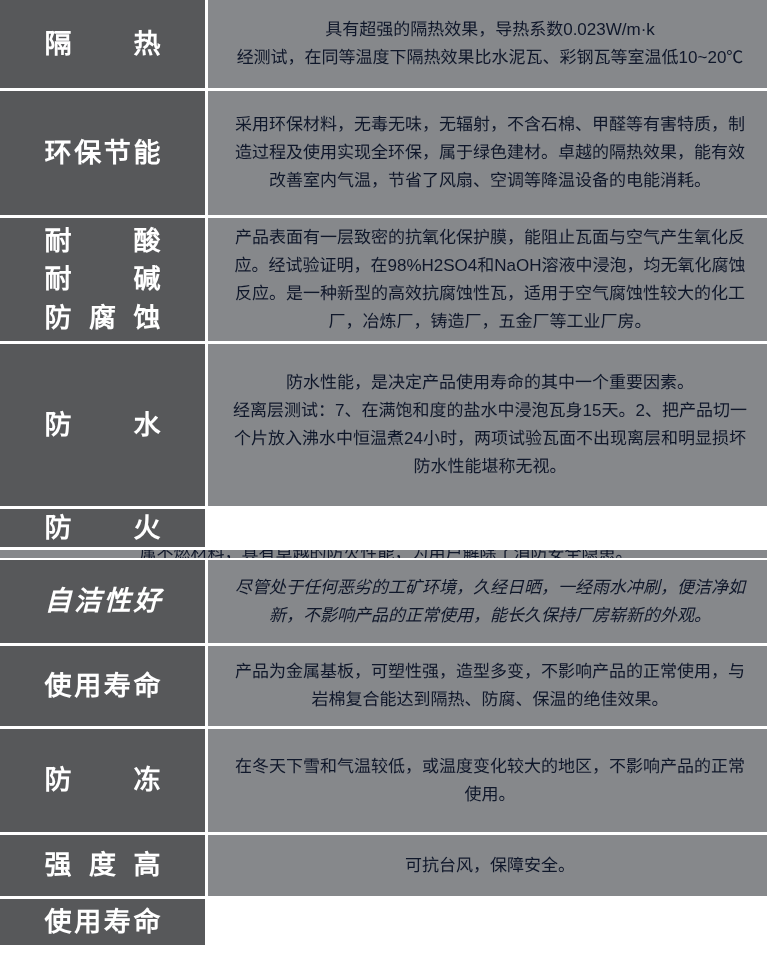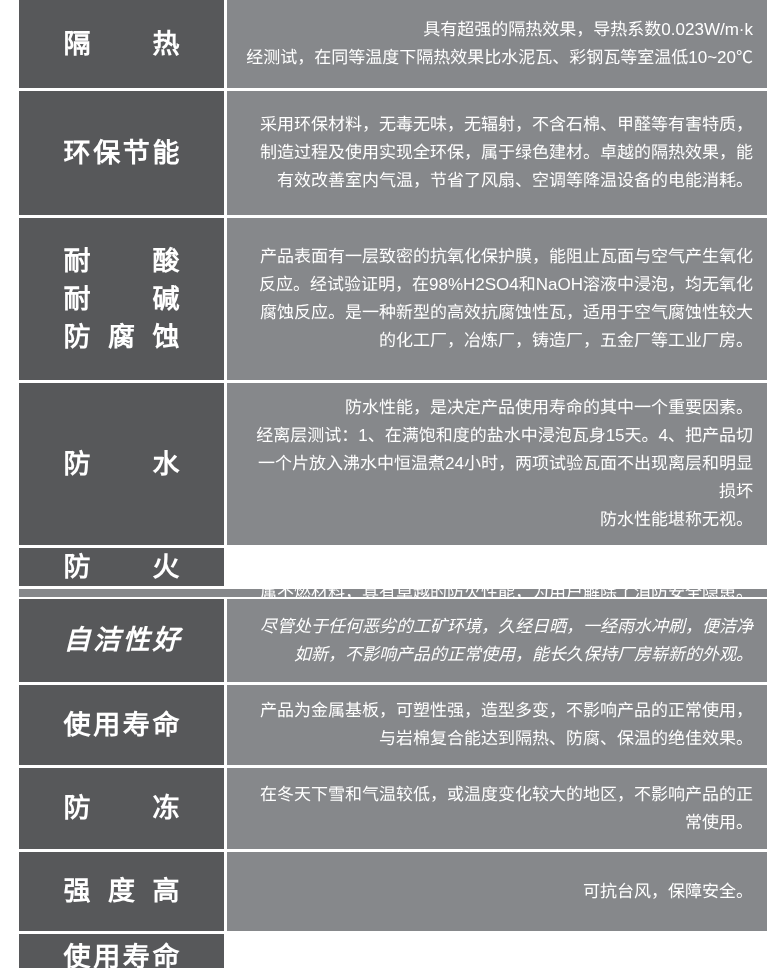--- a/index.html
+++ b/index.html
@@ -12,37 +12,36 @@
     width: 769px;
     height: 970px;
     box-sizing: border-box;
     display: flex;
     flex-direction: column;
     gap: 3px;
     background: #ffffff;
     border-right: 2px solid #ffffff;
     border-bottom: 2px solid #ffffff;
     overflow: hidden;
-    padding-left: 19px;
   }
   .row {
     display: flex;
     gap: 3px;
     flex: none;
   }
   
   .rh-0 { height: 88px; }
   .rh-1 { height: 124px; }
-  .rh-2 { height: 162px; }
+  .rh-2 { height: 123px; }
   .rh-3 { height: 162px; }
   .rh-4 { height: 48px; flex-direction: column; }
   .rh-5 { height: 83px; font-style: italic; }
   .rh-6 { height: 80px; }
-  .rh-7 { height: 81px; }
-  .rh-8 { height: 79px; }
+  .rh-7 { height: 103px; }
+  .rh-8 { height: 61px; }
   .rh-9 { height: 46px; }
 
   .cell-title {
     width: 205px;
     flex: none;
     background: #57585a;
     display: flex;
     align-items: center;
     justify-content: center;
     overflow: hidden;
@@ -68,24 +67,24 @@
     text-align: justify;
     text-align-last: justify;
     text-justify: inter-character;
     white-space: nowrap;
   }
   .desc-block {
     width: 100%;
   }
   .desc-para {
     margin: 0;
-    color: #ffffff;
+    color: #0f172a;
     font-size: 17px;
     line-height: 28px;
-    text-align: right;
+    text-align: center;
   }
 </style>
 </head>
 <body>
 
 <main class="feature-table">
 
   <section class="row rh-0">
     <div class="cell-title">
       <div class="title-block">
@@ -130,21 +129,21 @@
 
   <section class="row rh-3">
     <div class="cell-title">
       <div class="title-block">
         <span class="title-line">防水</span>
       </div>
     </div>
     <div class="cell-desc">
       <div class="desc-block">
         <p class="desc-para">防水性能，是决定产品使用寿命的其中一个重要因素。</p>
-        <p class="desc-para">经离层测试：1、在满饱和度的盐水中浸泡瓦身15天。4、把产品切一个片放入沸水中恒温煮24小时，两项试验瓦面不出现离层和明显损坏</p>
+        <p class="desc-para">经离层测试：7、在满饱和度的盐水中浸泡瓦身15天。2、把产品切一个片放入沸水中恒温煮24小时，两项试验瓦面不出现离层和明显损坏</p>
         <p class="desc-para">防水性能堪称无视。</p>
       </div>
     </div>
   </section>
 
   <section class="row rh-4">
     <div class="cell-title">
       <div class="title-block">
         <span class="title-line">防火</span>
       </div>

